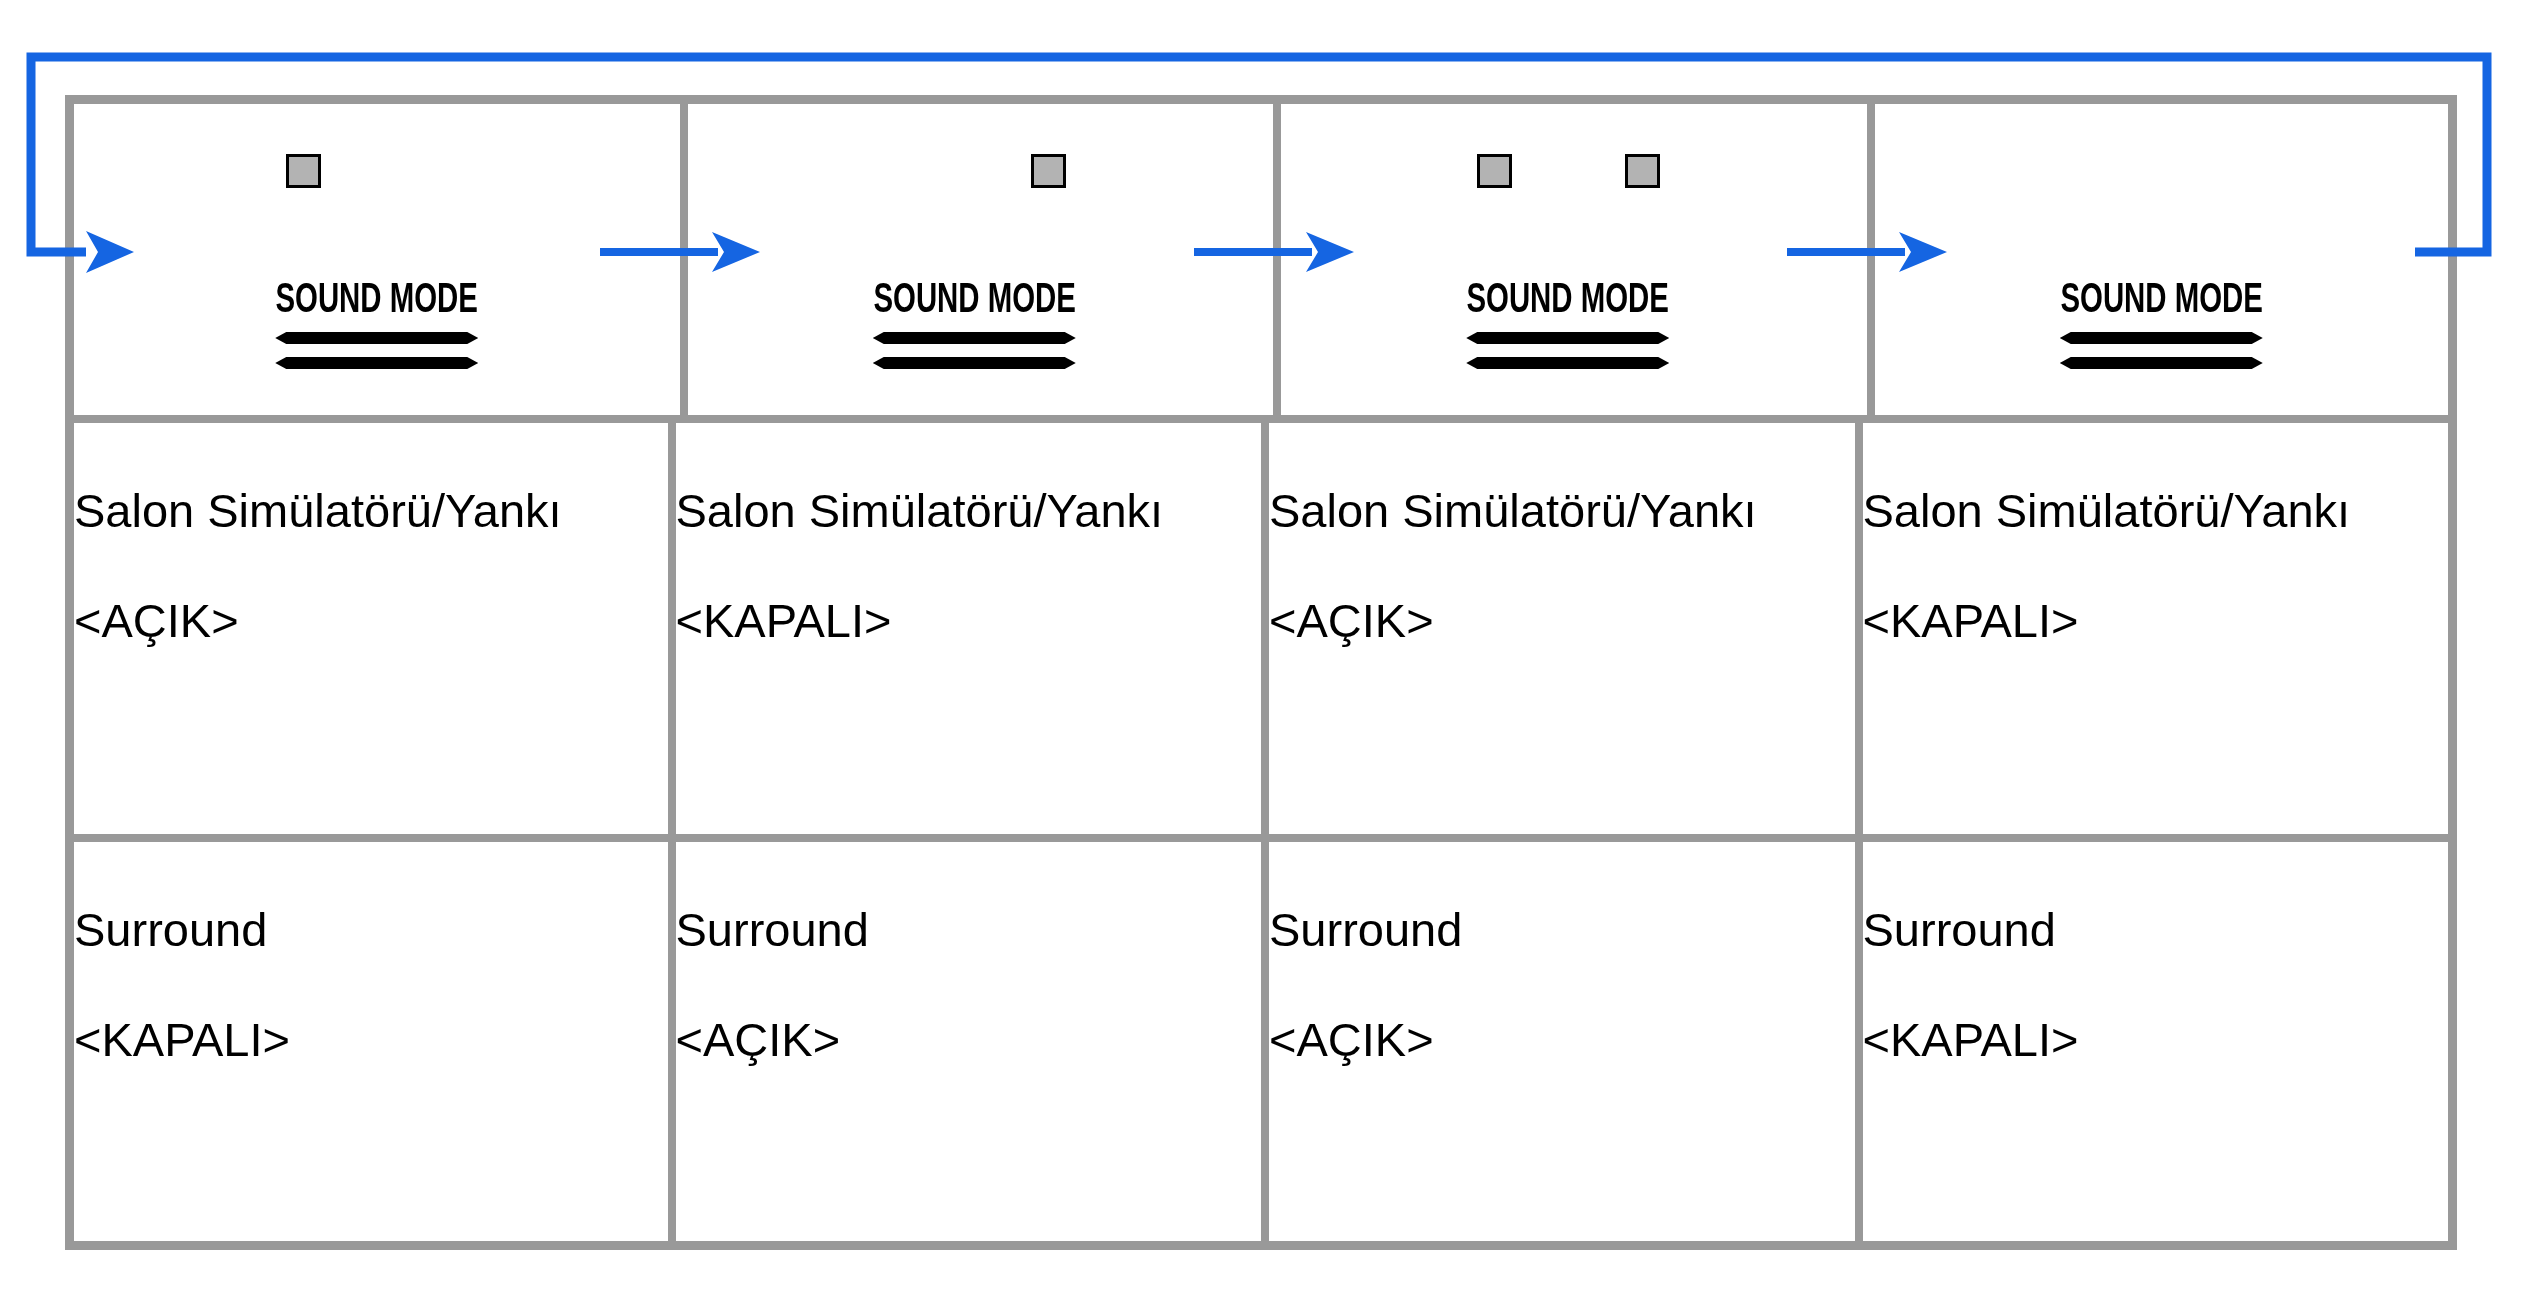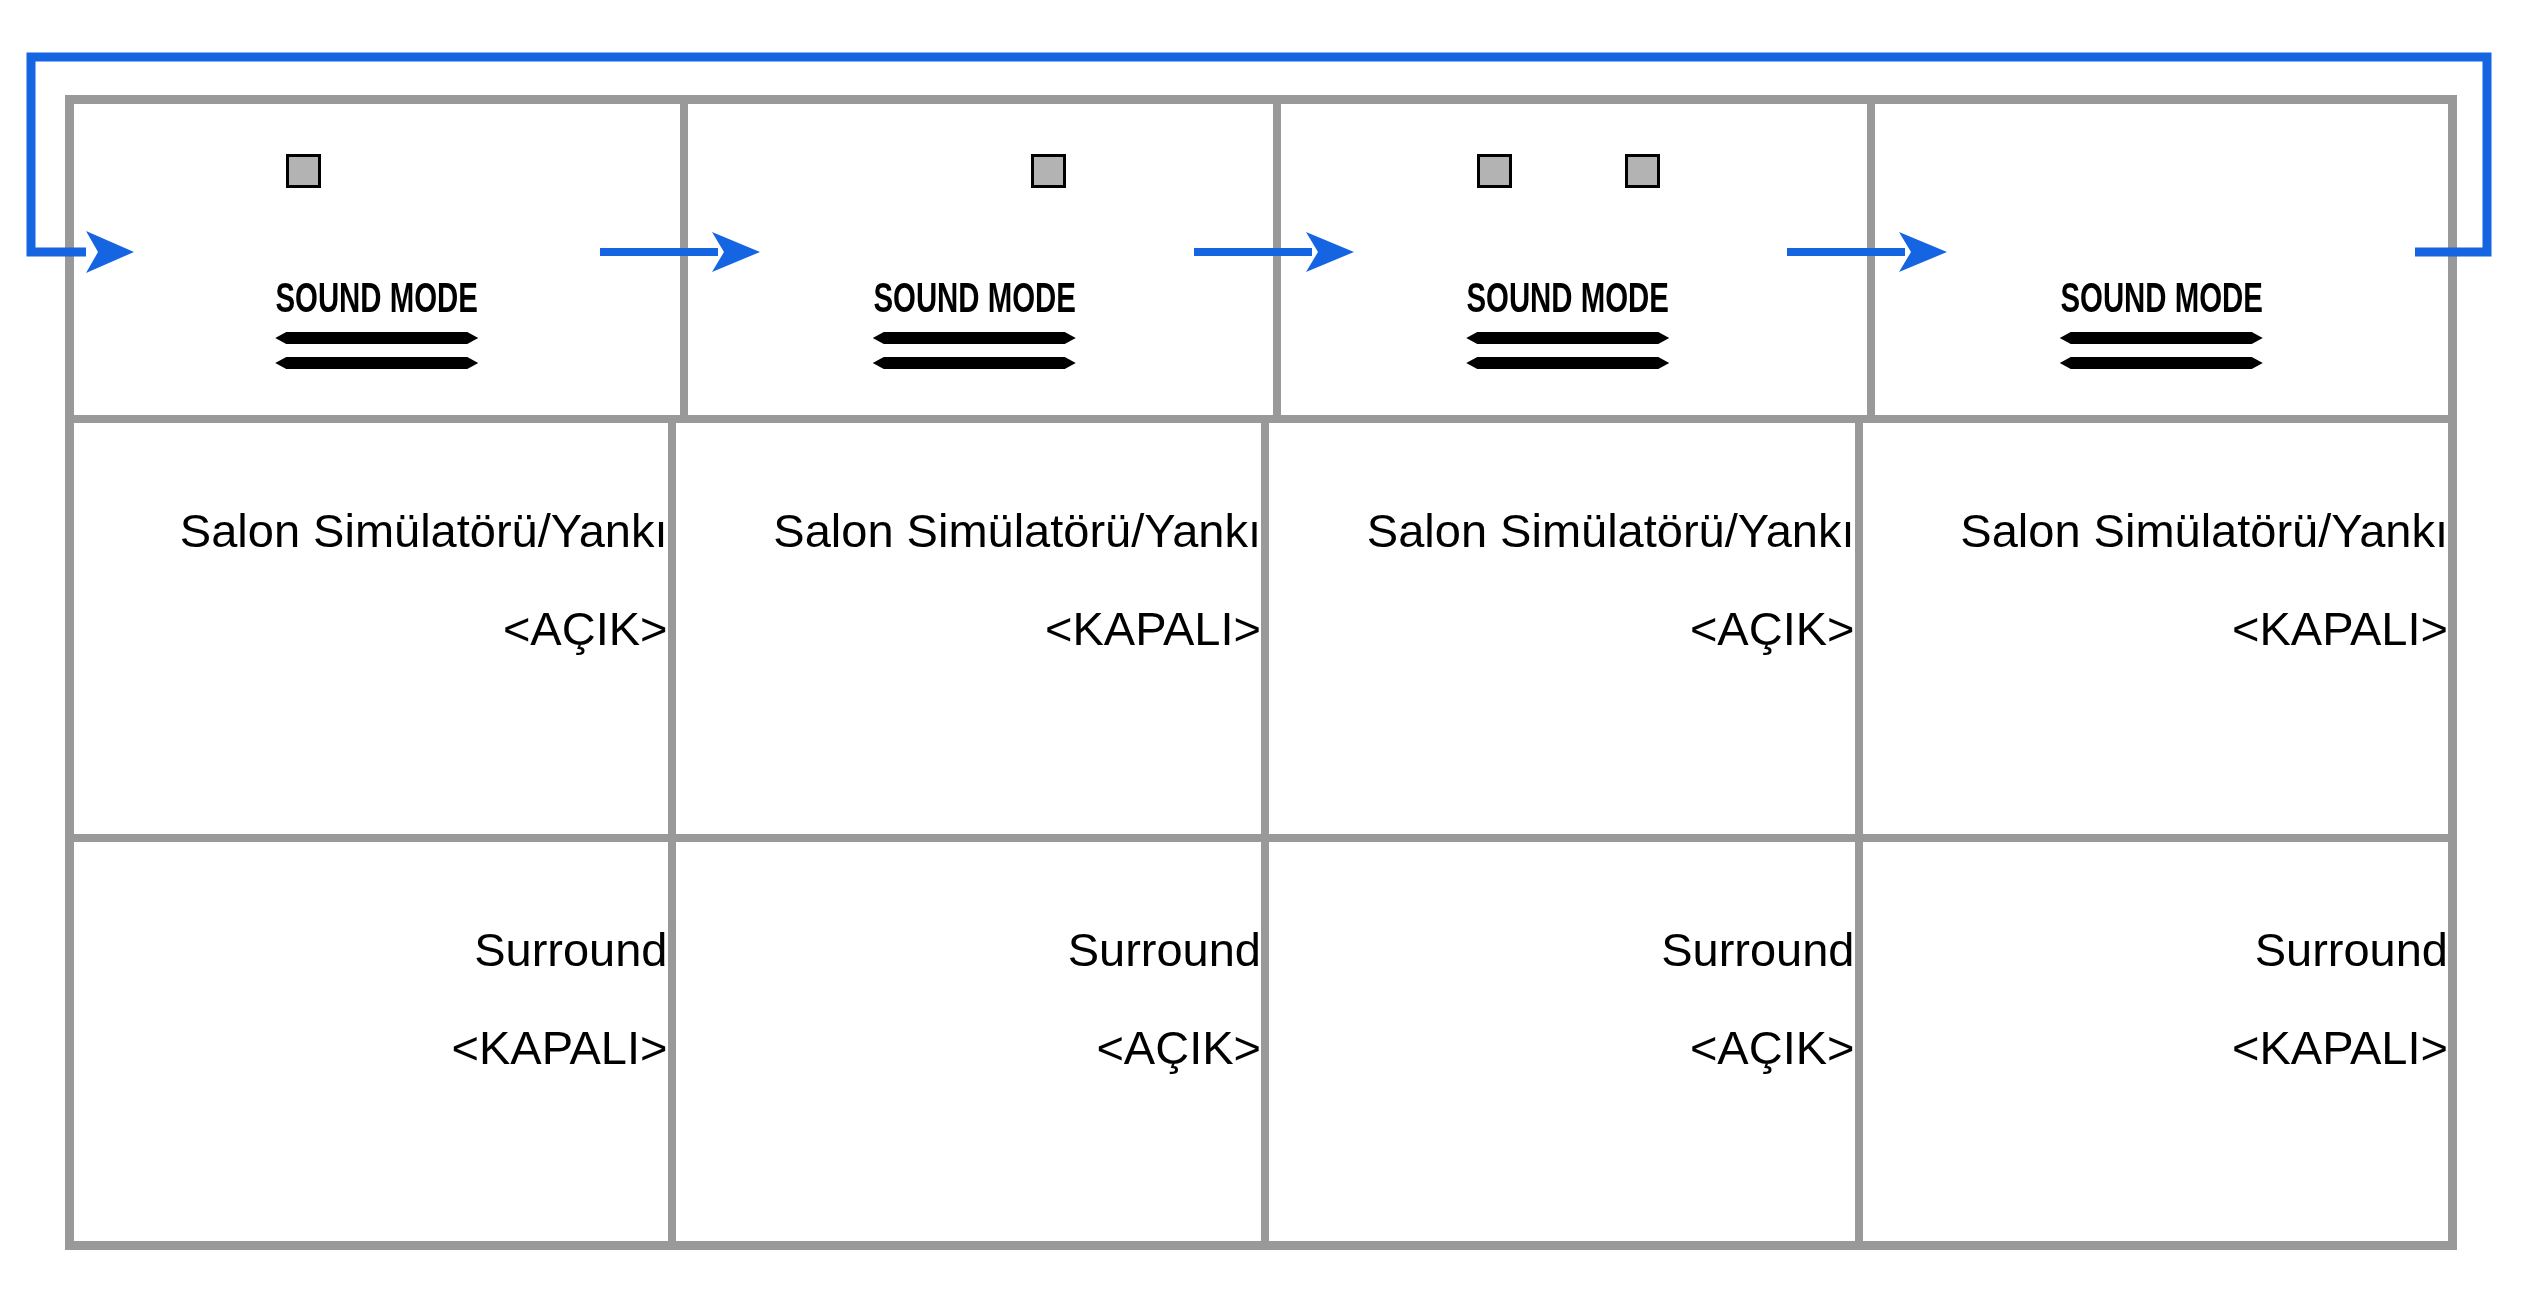--- a/index.html
+++ b/index.html
@@ -34,23 +34,23 @@
   .sm-label{
     display:inline-block;font-weight:bold;font-size:42px;line-height:1;white-space:nowrap;
     transform:scaleX(0.70);transform-origin:50% 50%;letter-spacing:0;
   }
   .sm-bar{
     width:203px;height:12px;background:#000;margin:13px auto 0;
     clip-path:polygon(0 50%,11px 0,calc(100% - 11px) 0,100% 50%,calc(100% - 11px) 100%,11px 100%);
   }
   .sm-bar:first-of-type{margin-top:8px;}
   
-  .text-cell{padding-top:80px;text-align:right;font-size:47px;}
+  .text-cell{padding-top:60px;text-align:left;font-size:47px;}
   .t-line{height:56px;line-height:56px;white-space:nowrap;}
-  .t-line + .t-line{margin-top:42px;}
+  .t-line + .t-line{margin-top:54px;}
   
   .step-arrow{position:absolute;top:232px;z-index:3;pointer-events:none;}
   .step-1{left:600px;}
   .step-2{left:1194px;}
   .step-3{left:1787px;}
 </style>
 </head>
 <body>
 
 <div class="canvas">

